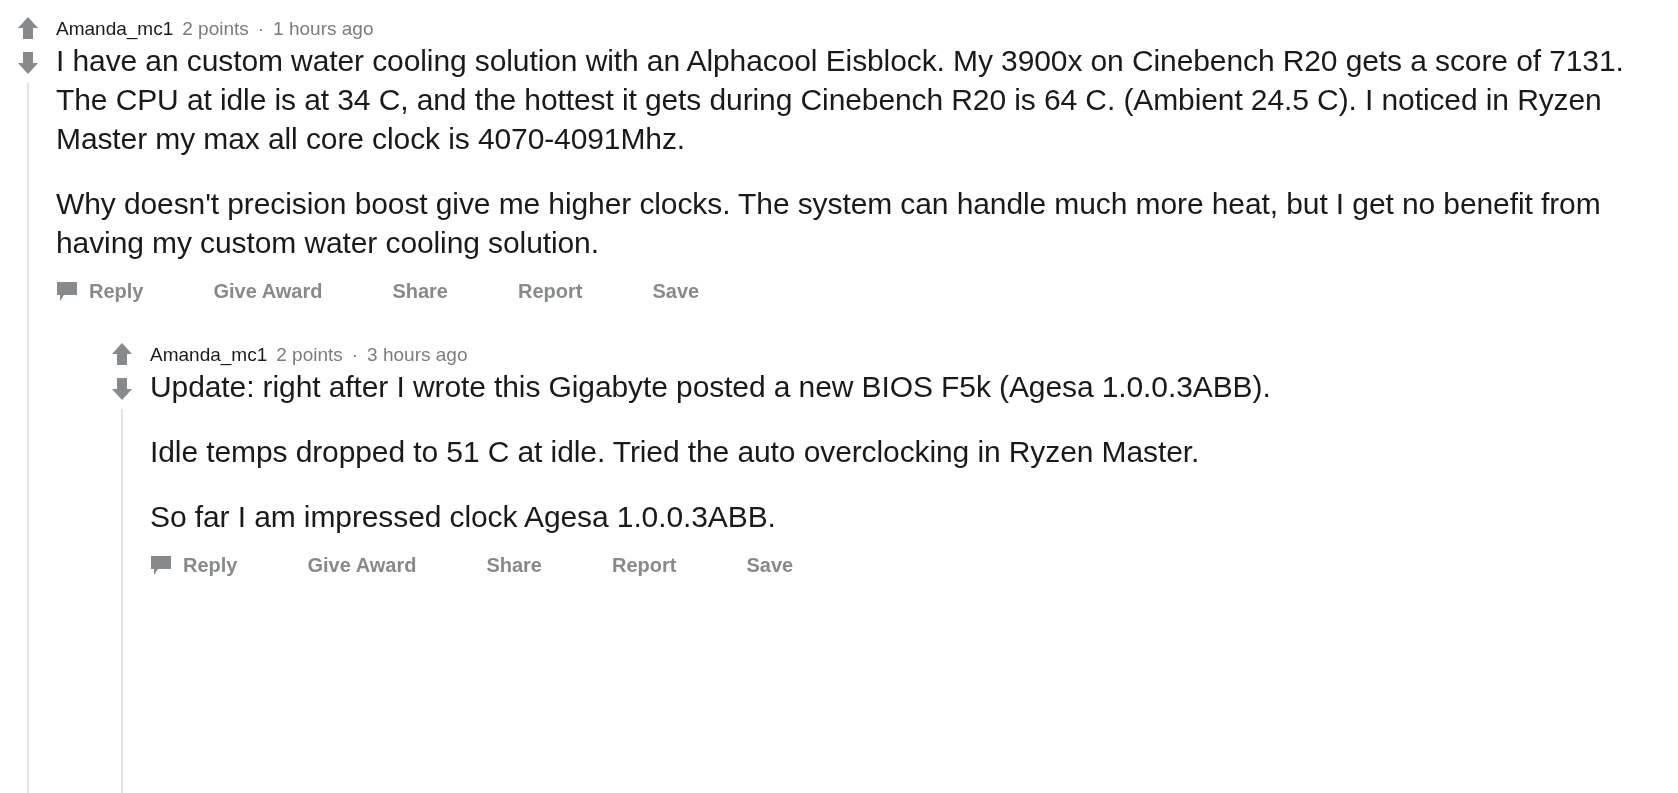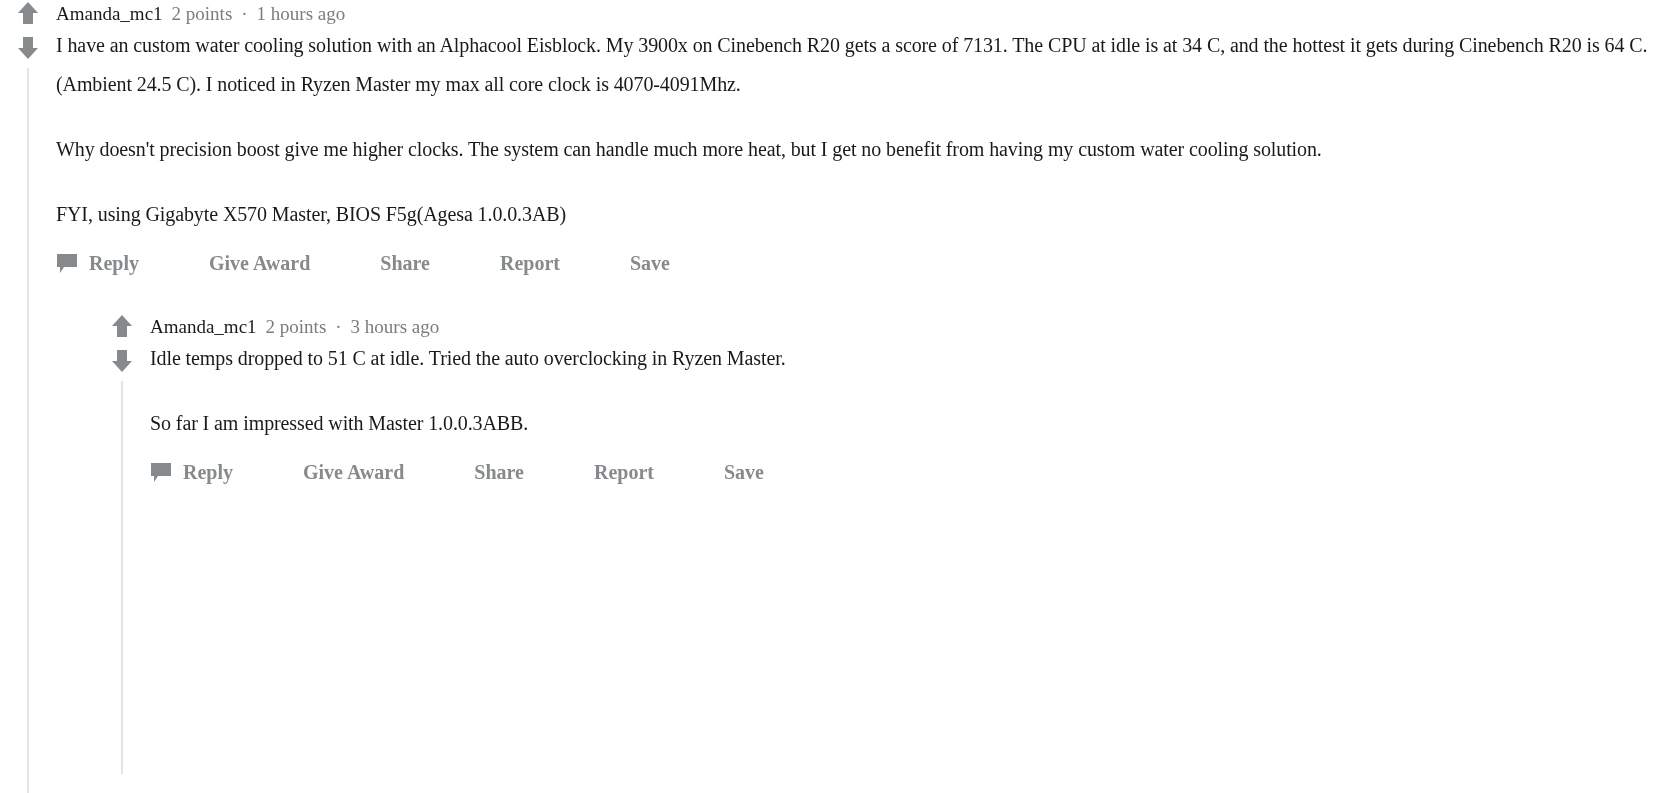--- a/index.html
+++ b/index.html
@@ -14,22 +14,21 @@
     height: 793px;
     font-family: "Liberation Sans", sans-serif;
     color: #1a1a1b;
     overflow: hidden;
   }
 
   .thread-root {
     position: relative;
     width: 100%;
     height: 100%;
-    padding-top: 0px;
-    font-family: Liberation Serif, serif;
+    padding-top: 15px;
   }
 
   
   .comment {
     position: relative;
     display: flex;
     align-items: flex-start;
   }
 
   
@@ -94,21 +93,21 @@
     margin-right: 9px;
   }
   .meta-time {
     color: #7c7c7c;
     font-size: 19px;
     cursor: pointer;
   }
 
   
   .para {
-    font-size: 20px;
+    font-size: 30px;
     line-height: 39px;
     color: #1a1a1b;
     margin: 0 0 26px 0;
     font-weight: 400;
     letter-spacing: -0.1px;
   }
   .para:last-of-type { margin-bottom: 0; }
 
   
   .actions {
@@ -186,21 +185,20 @@
 
       <div class="meta-row">
         <span class="meta-author">Amanda_mc1</span>
         <span class="meta-points">2 points</span>
         <span class="meta-dot">·</span>
         <span class="meta-time">1 hours ago</span>
       </div>
 
       <p class="para">I have an custom water cooling solution with an Alphacool Eisblock. My 3900x on Cinebench R20 gets a score of 7131. The CPU at idle is at 34 C, and the hottest it gets during Cinebench R20 is 64 C. (Ambient 24.5 C). I noticed in Ryzen Master my max all core clock is 4070-4091Mhz.</p>
       <p class="para">Why doesn't precision boost give me higher clocks. The system can handle much more heat, but I get no benefit from having my custom water cooling solution.</p>
-      <p class="para">FYI, using Gigabyte X570 Master, BIOS F5g(Agesa 1.0.0.3AB)</p>
 
       <div class="actions">
         <span class="action-item">
           <span class="reply-icon">
             <svg viewBox="0 0 22 21" xmlns="http://www.w3.org/2000/svg">
               <path d="M1 1 H21 V14 H8 L4 20 V14 H1 Z"></path>
             </svg>
           </span>
           <span>Reply</span>
         </span>
@@ -229,22 +227,23 @@
 
           <div class="body-col">
 
             <div class="meta-row">
               <span class="meta-author">Amanda_mc1</span>
               <span class="meta-points">2 points</span>
               <span class="meta-dot">·</span>
               <span class="meta-time">3 hours ago</span>
             </div>
 
+            <p class="para">Update: right after I wrote this Gigabyte posted a new BIOS F5k (Agesa 1.0.0.3ABB).</p>
             <p class="para">Idle temps dropped to 51 C at idle. Tried the auto overclocking in Ryzen Master.</p>
-            <p class="para">So far I am impressed with Master 1.0.0.3ABB.</p>
+            <p class="para">So far I am impressed clock Agesa 1.0.0.3ABB.</p>
 
             <div class="actions">
               <span class="action-item">
                 <span class="reply-icon">
                   <svg viewBox="0 0 22 21" xmlns="http://www.w3.org/2000/svg">
                     <path d="M1 1 H21 V14 H8 L4 20 V14 H1 Z"></path>
                   </svg>
                 </span>
                 <span>Reply</span>
               </span>

